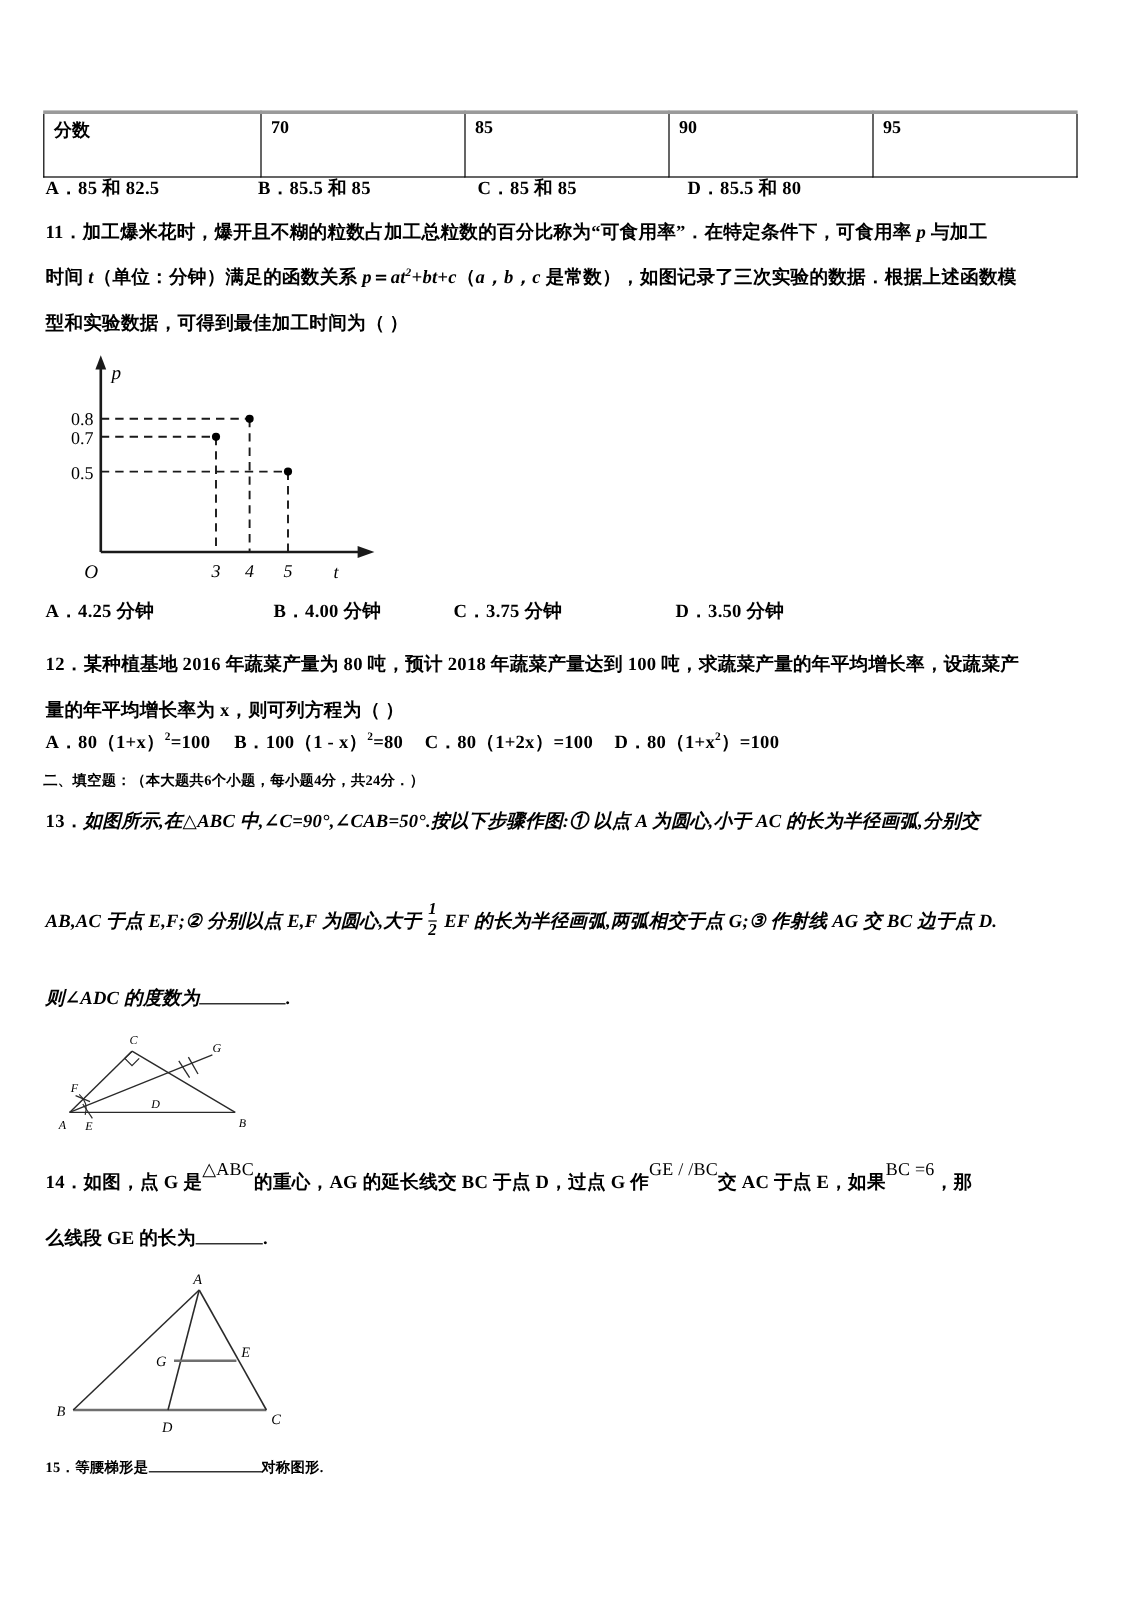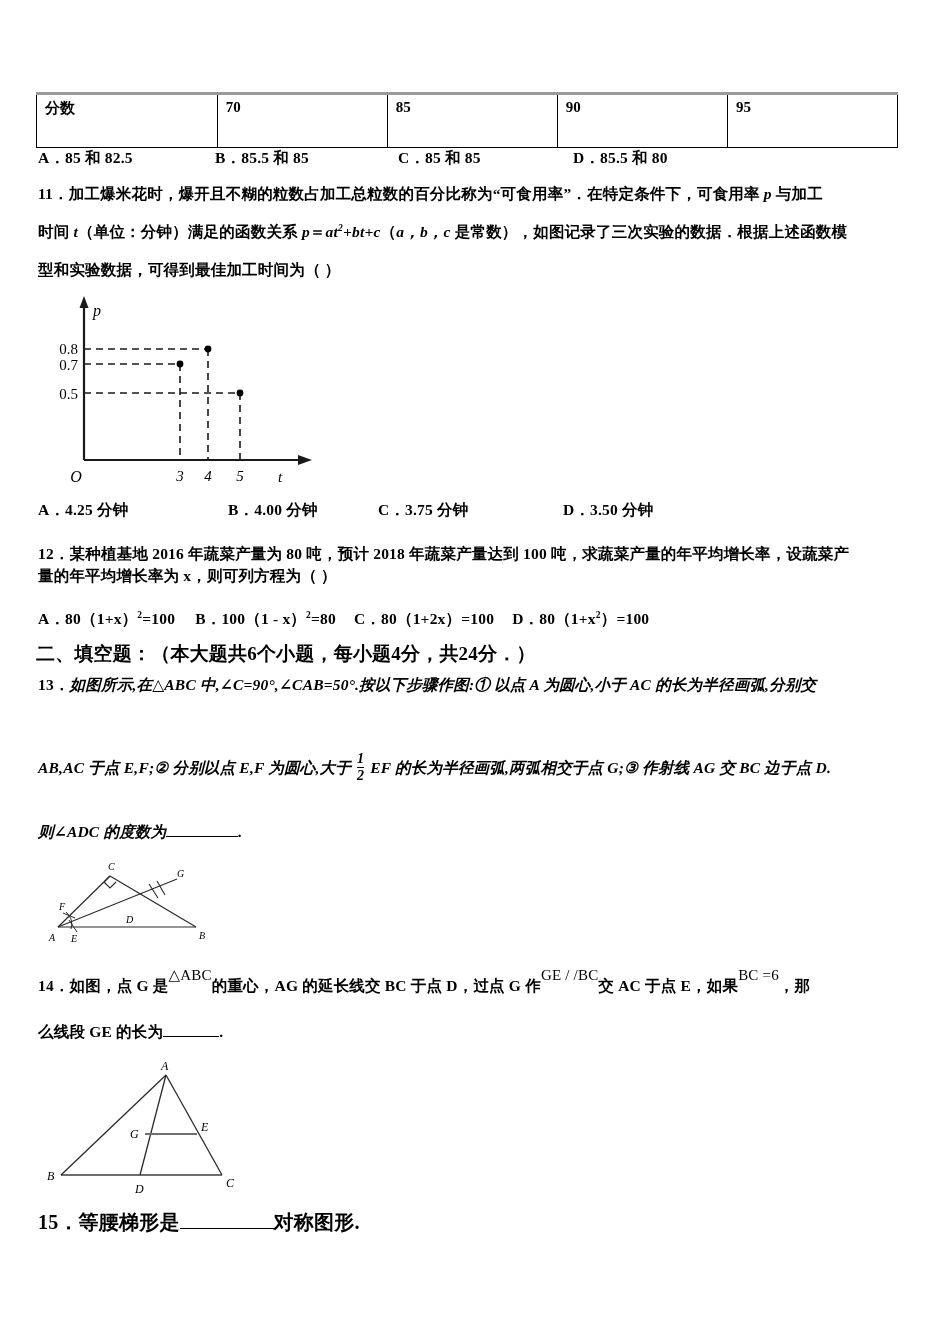--- a/index.html
+++ b/index.html
@@ -164,27 +164,27 @@
   </svg>
 
   <div class="line bold" style="left:38px; top:502px;">A．4.25 分钟</div>
   <div class="line bold" style="left:228px; top:502px;">B．4.00 分钟</div>
   <div class="line bold" style="left:378px; top:502px;">C．3.75 分钟</div>
   <div class="line bold" style="left:563px; top:502px;">D．3.50 分钟</div>
 
   <div class="line bold" style="left:38px; top:546px;">
     <span>12．</span><span>某种植基地 2016 年蔬菜产量为 80 吨，预计 2018 年蔬菜产量达到 100 吨，求蔬菜产量的年平均增长率，设蔬菜产</span>
   </div>
-  <div class="line bold" style="left:38px; top:568px;text-align:right;">量的年平均增长率为 x，则可列方程为（      ）</div>
+  <div class="line bold" style="left:38px; top:585px;text-align:right;">量的年平均增长率为 x，则可列方程为（      ）</div>
 
   <div class="line bold" style="left:38px; top:611px;">
     <span><span>A．80（1+x）</span><span class="sup">2</span><span>=100</span></span><span class="gap" style="width:20px;"></span><span><span>B．100（1 - x）</span><span class="sup">2</span><span>=80</span></span><span class="gap" style="width:18px;"></span><span>C．80（1+2x）=100</span><span class="gap" style="width:18px;"></span><span><span>D．80（1+x</span><span class="sup">2</span><span>）=100</span></span>
   </div>
 
-  <div class="line bold" style="left:36px; top:644px; font-size:19px;">二、填空题：（本大题共6个小题，每小题4分，共24分．）</div>
+  <div class="line bold" style="left:36px; top:644px; font-size:12px;">二、填空题：（本大题共6个小题，每小题4分，共24分．）</div>
 
   <div class="line bold" style="left:38px; top:677px;">
     <span>13．</span><span class="it">如图所示,在△ABC 中,∠C=90°,∠CAB=50°.按以下步骤作图:① 以点 A 为圆心,小于 AC 的长为半径画弧,分别交</span>
   </div>
 
   <div class="line bold it" style="left:38px; top:752px;">
     <span>AB,AC 于点 E,F;② 分别以点 E,F 为圆心,大于 </span><span class="frac"><span class="num">1</span><span class="den">2</span></span><span> EF 的长为半径画弧,两弧相交于点 G;③ 作射线 AG 交 BC 边于点 D.</span>
   </div>
 
   <div class="line bold it" style="left:38px; top:822px;">
@@ -235,17 +235,17 @@
     <line x1="101" y1="76" x2="153" y2="76" stroke="#6f6f6f" stroke-width="2"></line>
 
     <text x="117" y="12" font-family="'Liberation Serif',serif" font-size="12" font-style="italic" fill="#000">A</text>
     <text x="3" y="122" font-family="'Liberation Serif',serif" font-size="12" font-style="italic" fill="#000">B</text>
     <text x="182" y="129" font-family="'Liberation Serif',serif" font-size="12" font-style="italic" fill="#000">C</text>
     <text x="91" y="135" font-family="'Liberation Serif',serif" font-size="12" font-style="italic" fill="#000">D</text>
     <text x="86" y="80" font-family="'Liberation Serif',serif" font-size="12" font-style="italic" fill="#000">G</text>
     <text x="157" y="73" font-family="'Liberation Serif',serif" font-size="12" font-style="italic" fill="#000">E</text>
   </svg>
 
-  <div class="line bold" style="left:38px; top:1212px; font-size:20px;">
+  <div class="line bold" style="left:38px; top:1212px; font-size:12px;">
     <span>15．</span><span>等腰梯形是</span><span class="u-blank" style="width:94px; height:14px;"></span><span>对称图形.</span>
   </div>
 
 </div>
 
 </body></html>

